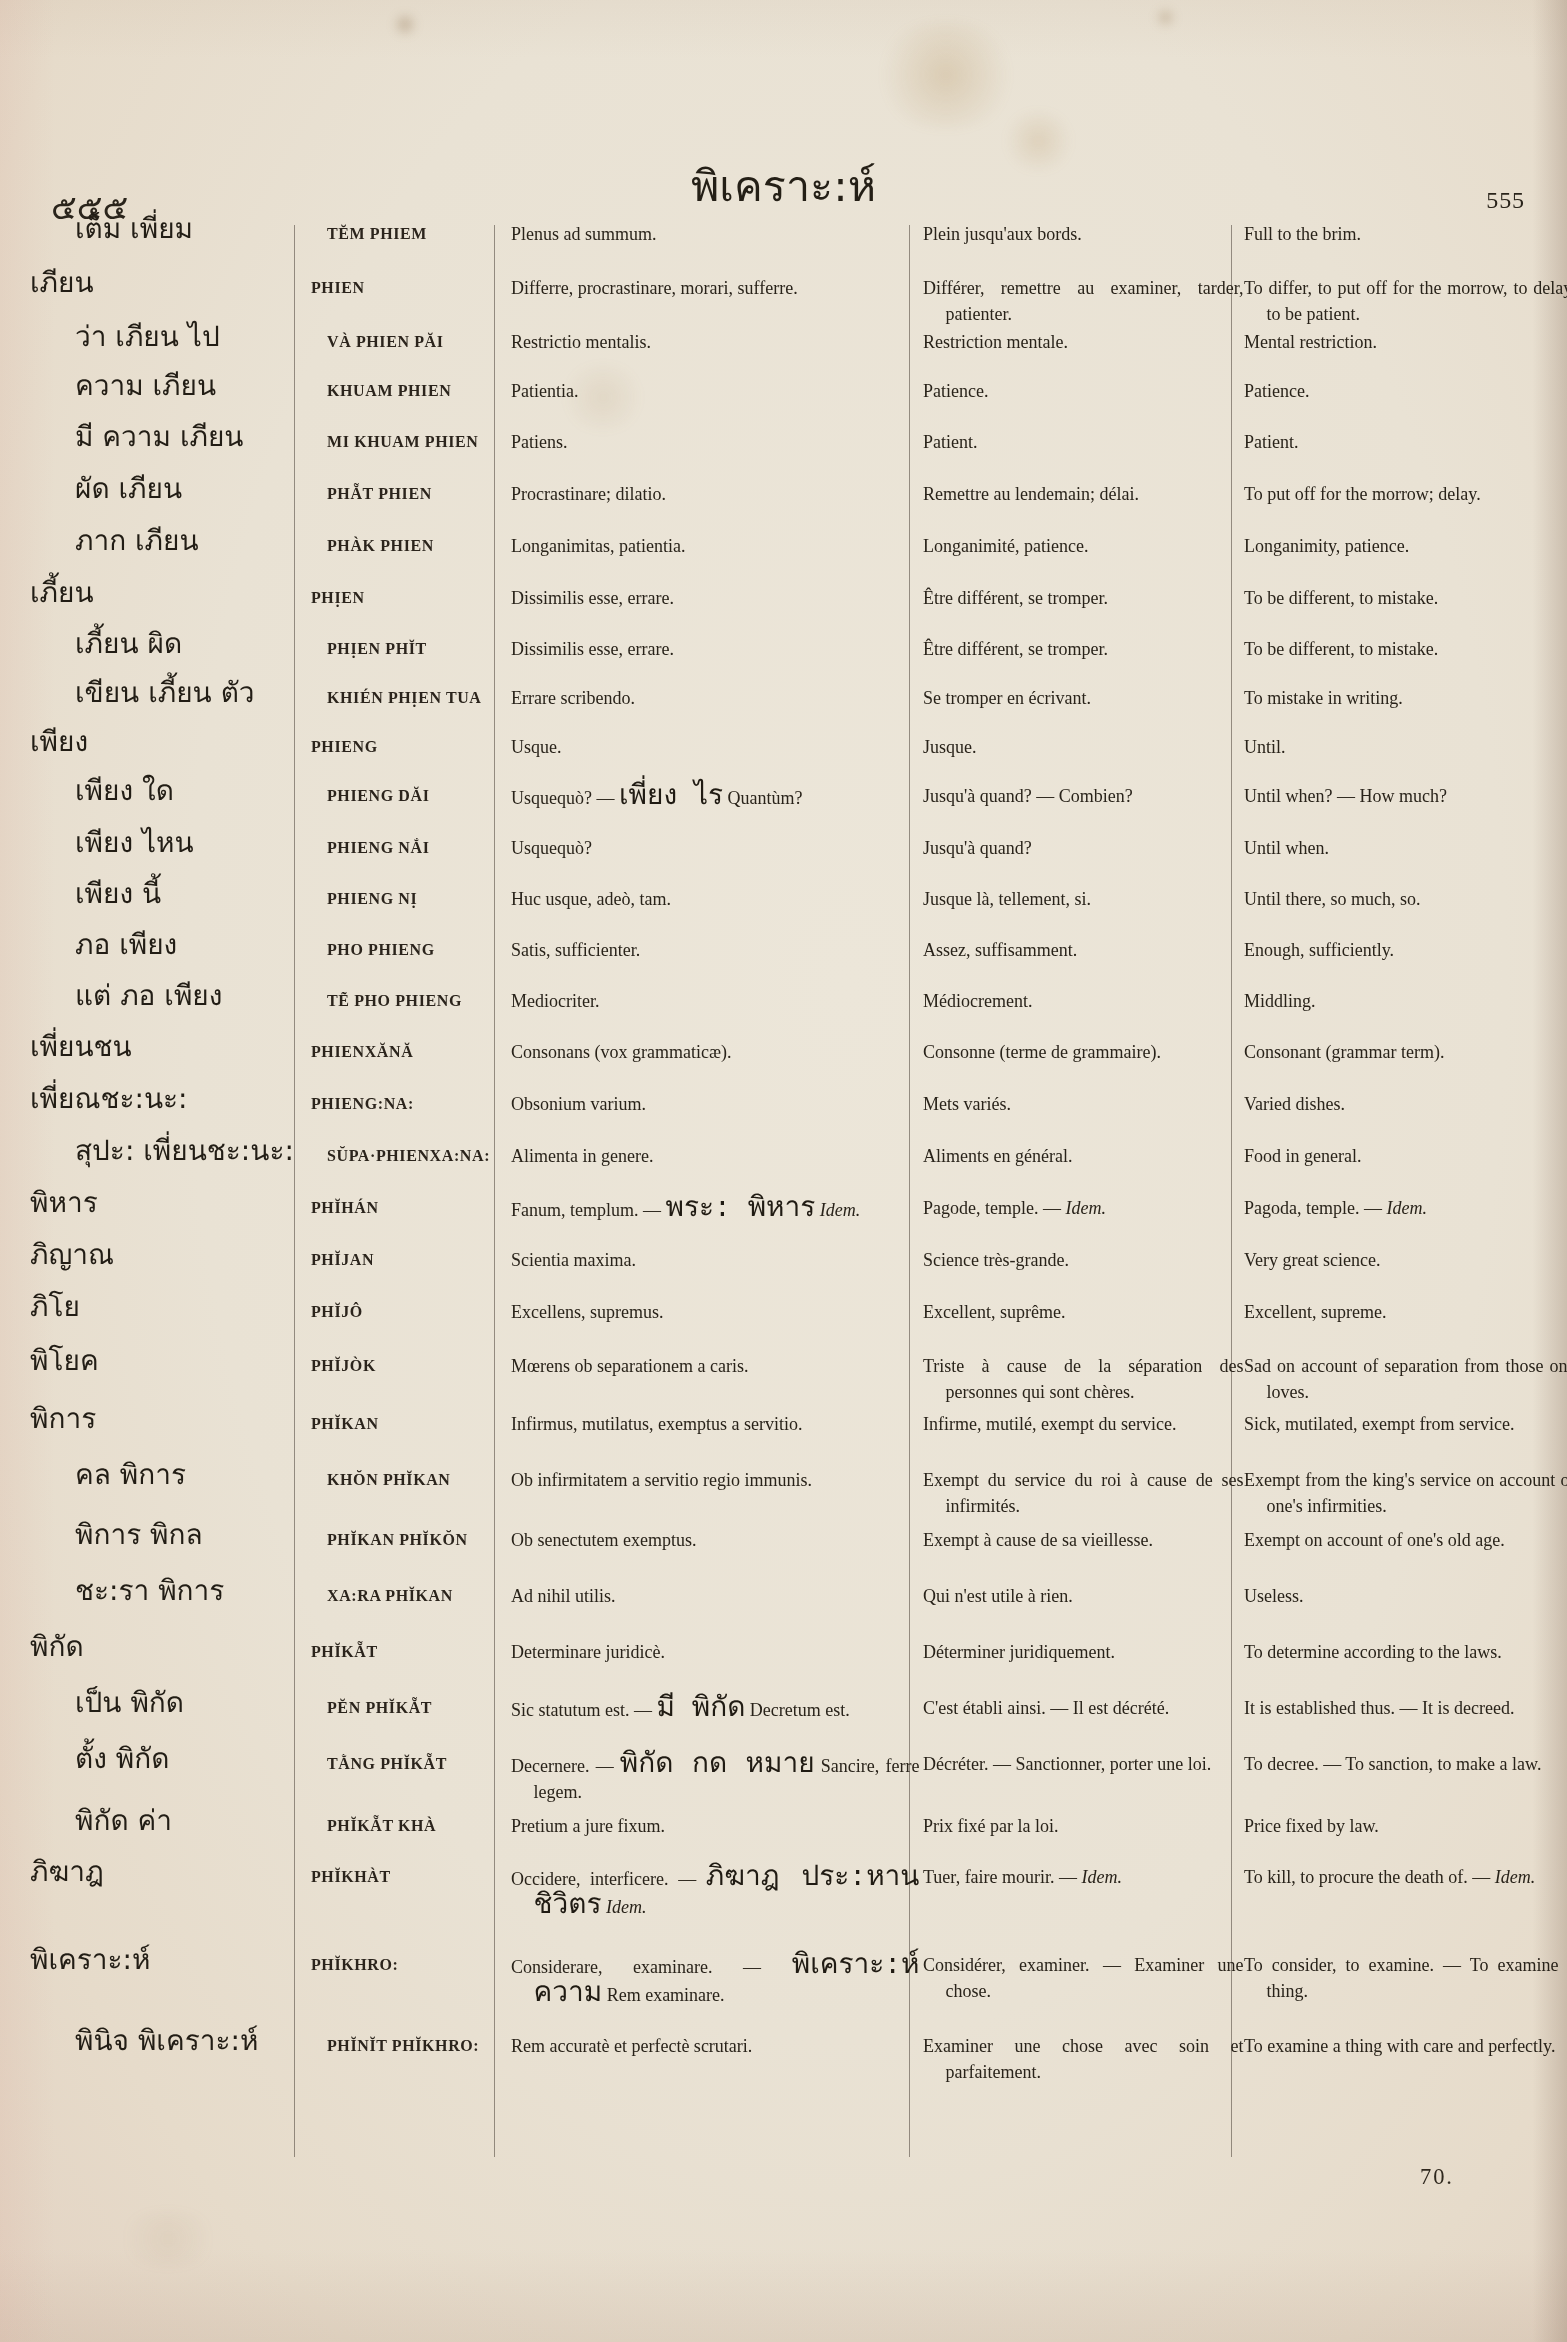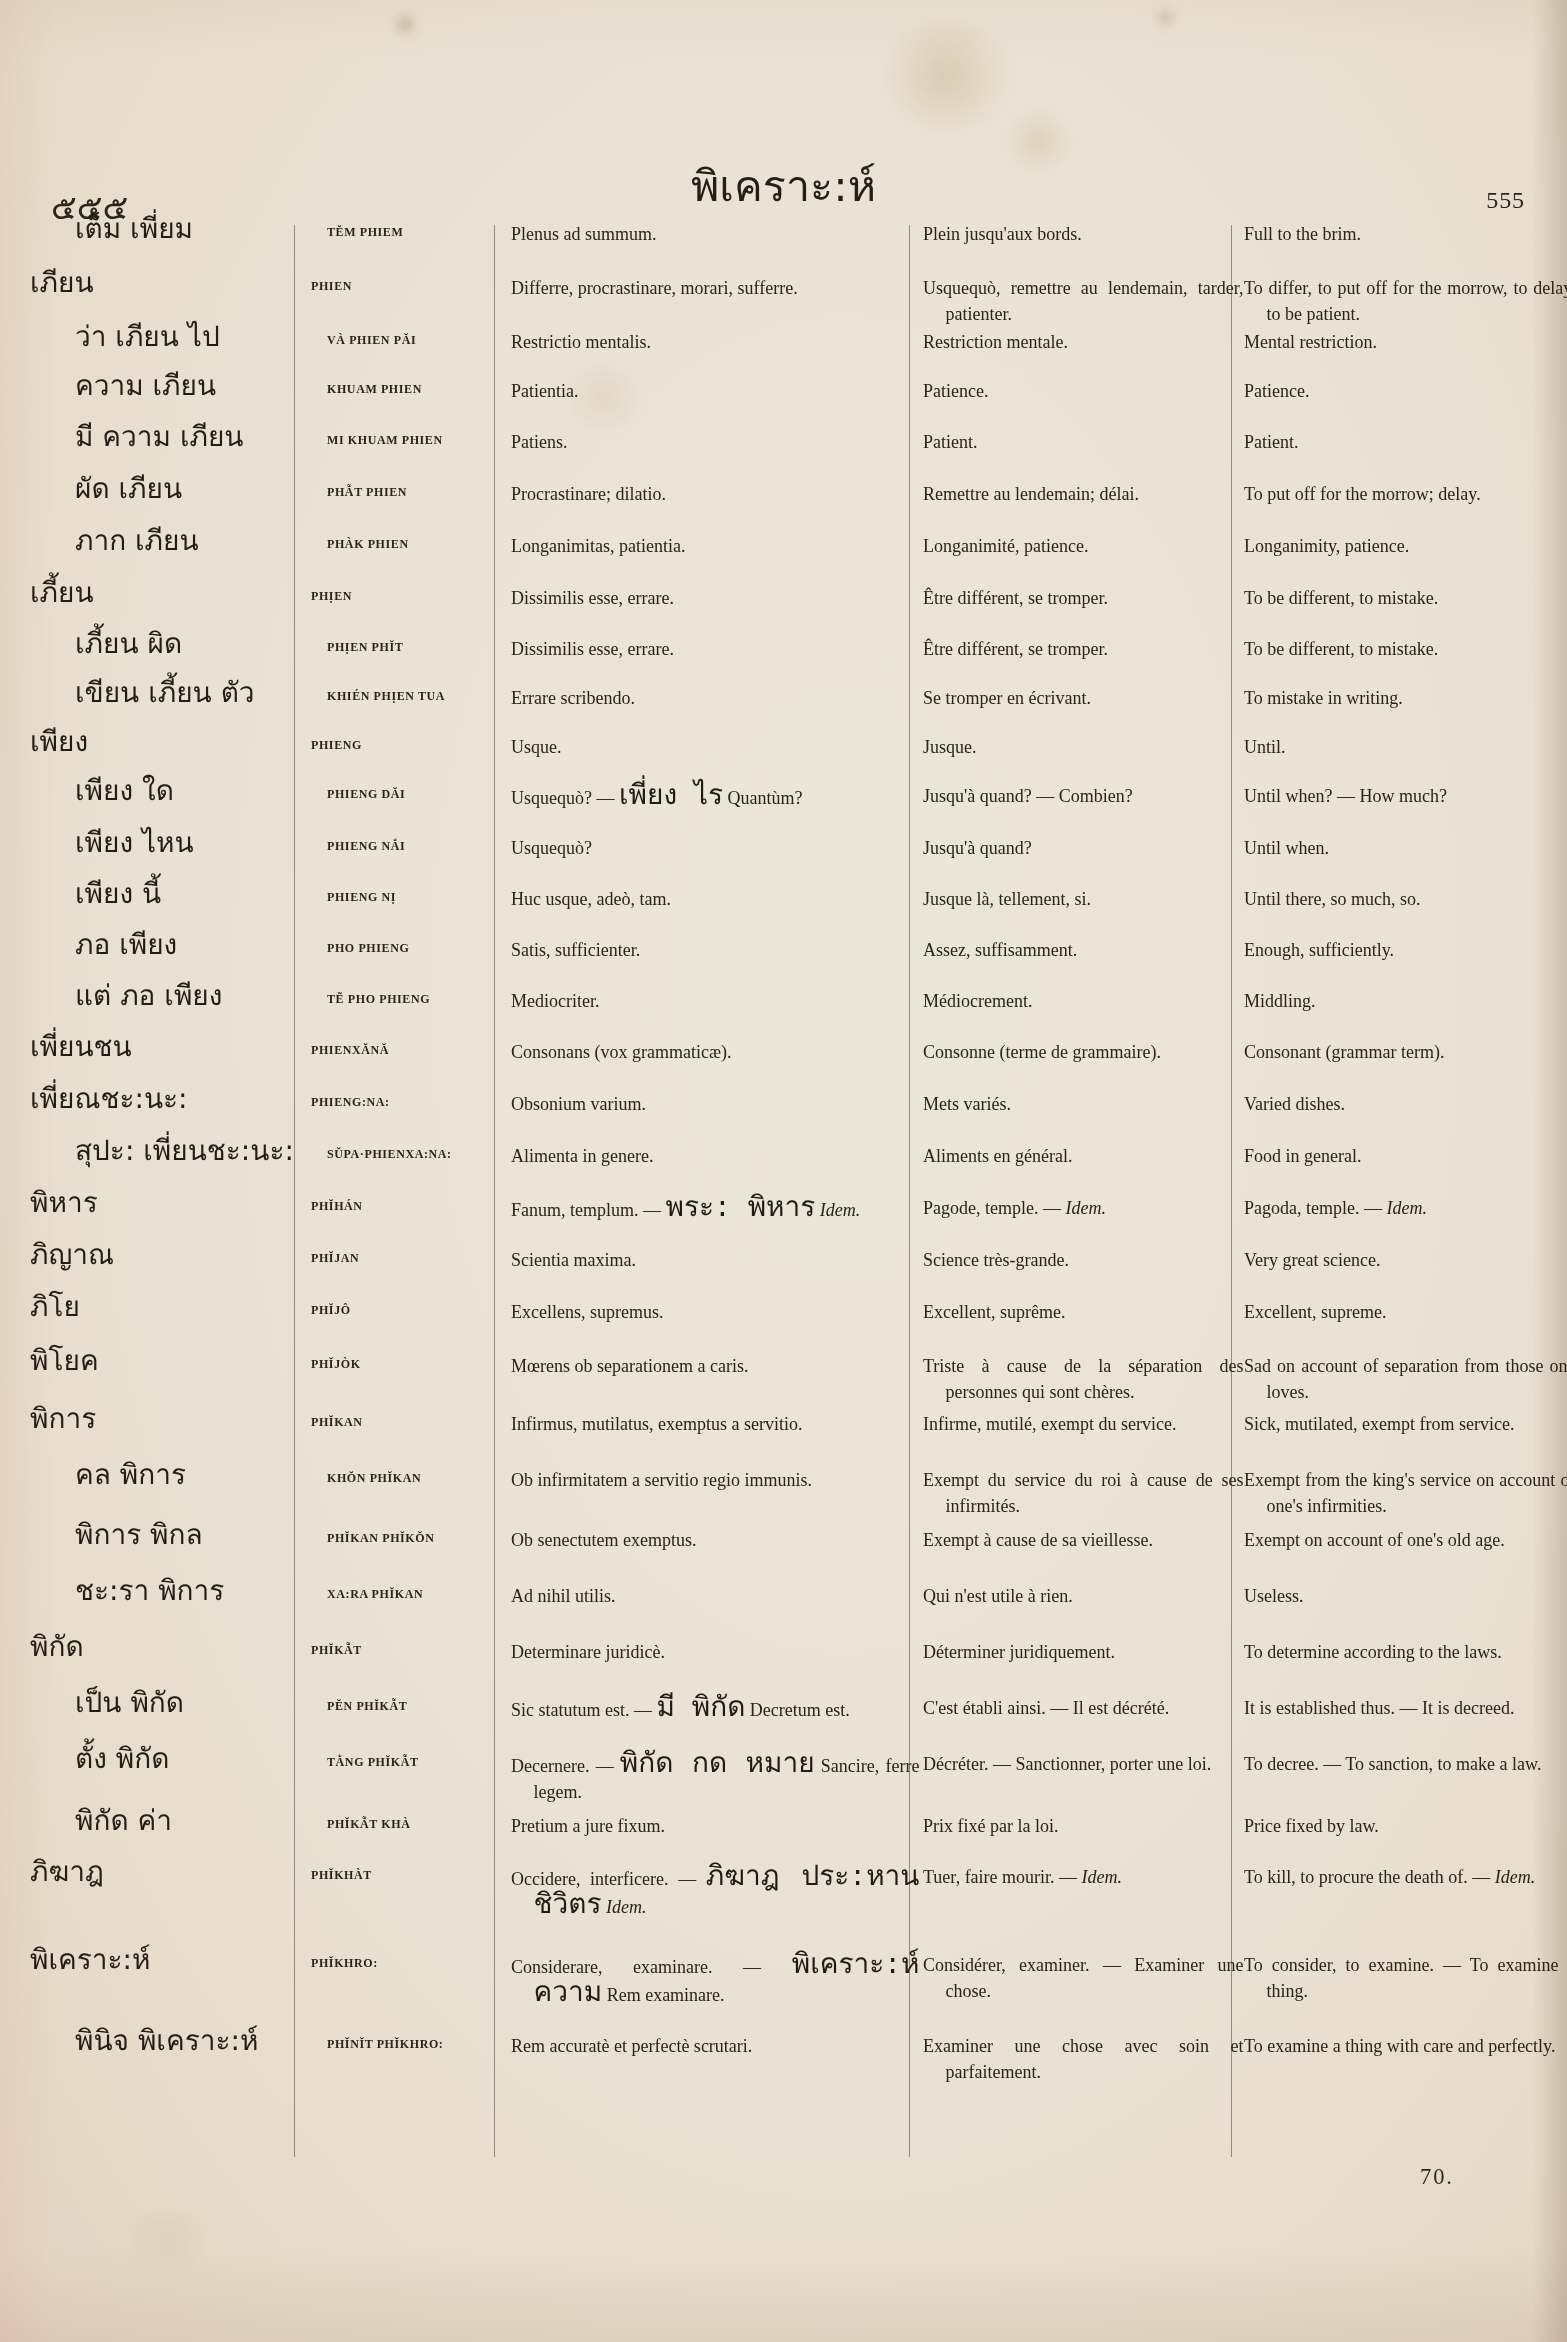--- a/index.html
+++ b/index.html
@@ -52,21 +52,21 @@
   .cell{position:absolute;top:0;color:#29231a;}
   .c-thai{
     left:30px;width:260px;top:-3.7px;
     font-size:28px;line-height:1.15;color:#221d15;
     font-family:"DejaVu Sans","Liberation Sans",sans-serif;
     white-space:nowrap;
   }
   .row.sub .c-thai{left:75px;width:215px;}
   .c-roman{
     left:311px;width:174px;top:7.5px;
-    font-size:12px;font-weight:700;letter-spacing:0.6px;color:#2b241c;
+    font-size:16px;font-weight:700;letter-spacing:0.6px;color:#2b241c;
   }
   .row.sub .c-roman{left:327px;width:158px;}
   .c-latin{left:511px;width:386px;}
   .c-fr{left:923px;width:298px;}
   .c-en{left:1244px;width:309px;}
   .c-latin,.c-fr,.c-en{
     top:3.7px;font-size:18px;line-height:1.45;text-align:justify;
     padding-left:22.5px;text-indent:-22.5px;
   }
   .seg-italic{font-style:italic;}
@@ -101,21 +101,21 @@
         <div class="cell c-thai">เต็ม เพี่ยม</div>
         <div class="cell c-roman">TĔM PHIEM</div>
         <div class="cell c-latin"><span class="seg-plain">Plenus ad summum.</span></div>
         <div class="cell c-fr"><span class="seg-plain">Plein jusqu'aux bords.</span></div>
         <div class="cell c-en"><span class="seg-plain">Full to the brim.</span></div>
       </div>
       <div class="row" style="height: 54px;">
         <div class="cell c-thai">เภียน</div>
         <div class="cell c-roman">PHIEN</div>
         <div class="cell c-latin"><span class="seg-plain">Differre, procrastinare, morari, sufferre.</span></div>
-        <div class="cell c-fr"><span class="seg-plain">Usquequò, remettre au lendemain, tarder, patienter.</span></div>
+        <div class="cell c-fr"><span class="seg-plain">Différer, remettre au examiner, tarder, patienter.</span></div>
         <div class="cell c-en"><span class="seg-plain">To differ, to put off for the morrow, to delay, to be patient.</span></div>
       </div>
       <div class="row sub" style="height: 49px;">
         <div class="cell c-thai">ว่า เภียน ไป</div>
         <div class="cell c-roman">VÀ PHIEN PĂI</div>
         <div class="cell c-latin"><span class="seg-plain">Restrictio mentalis.</span></div>
         <div class="cell c-fr"><span class="seg-plain">Restriction mentale.</span></div>
         <div class="cell c-en"><span class="seg-plain">Mental restriction.</span></div>
       </div>
       <div class="row sub" style="height: 51px;">

